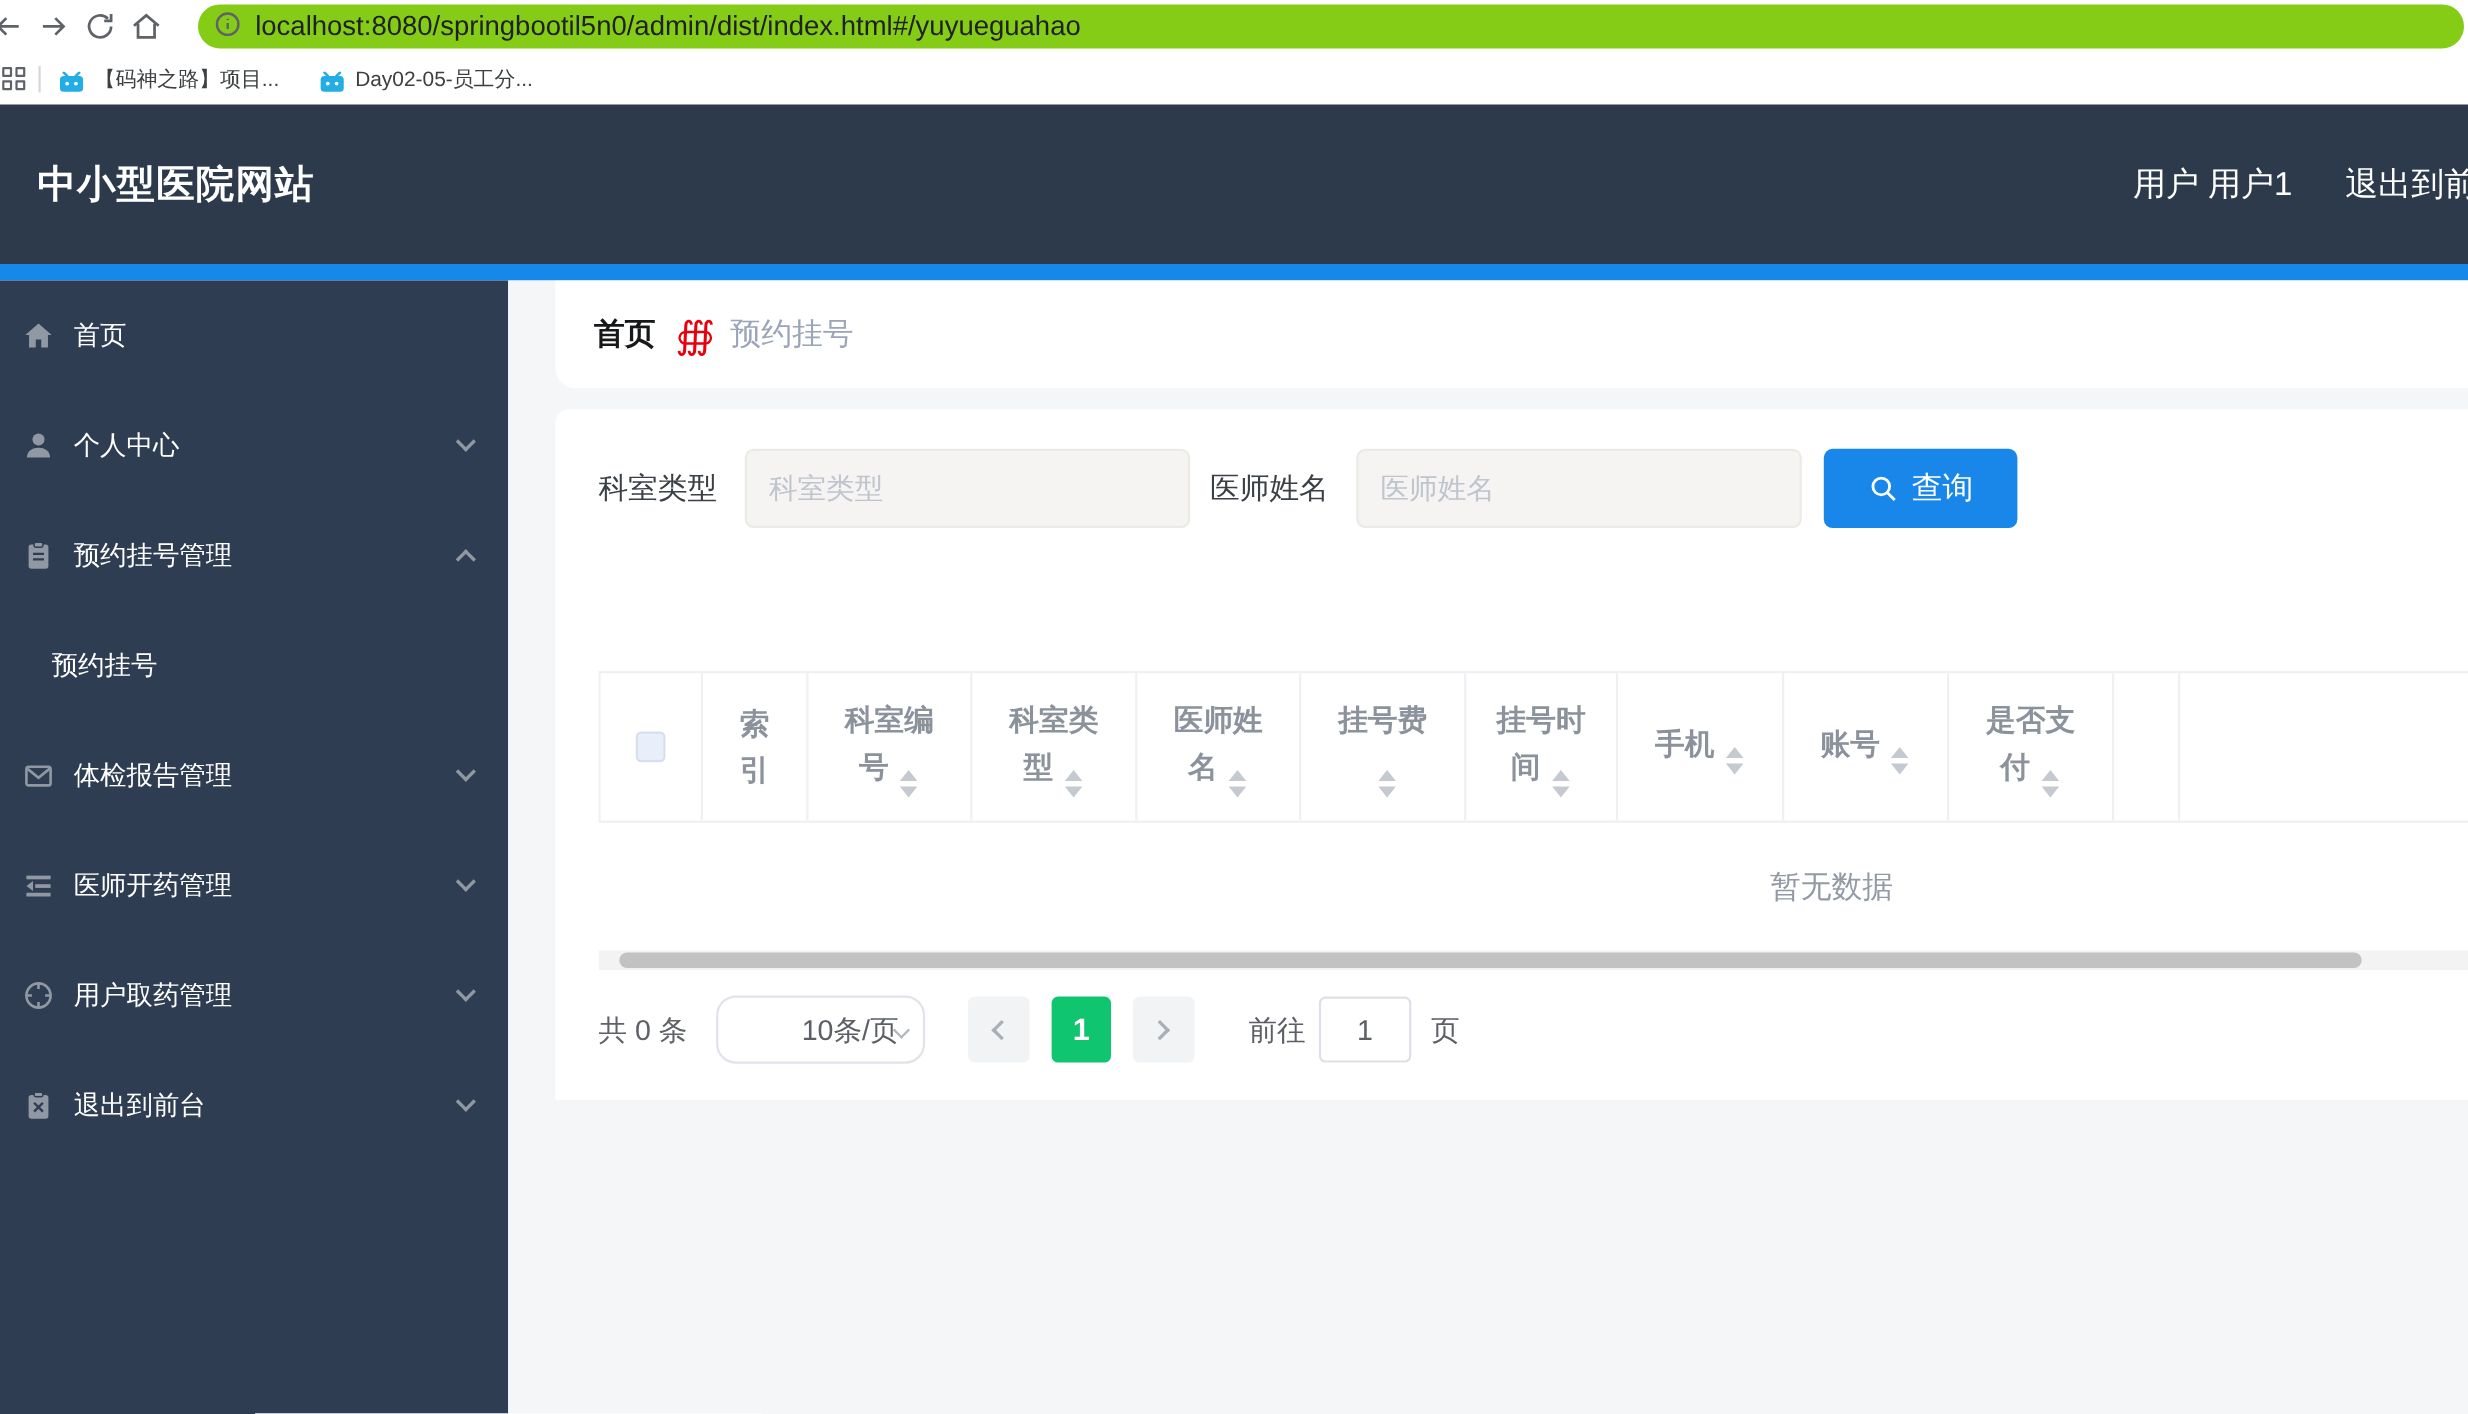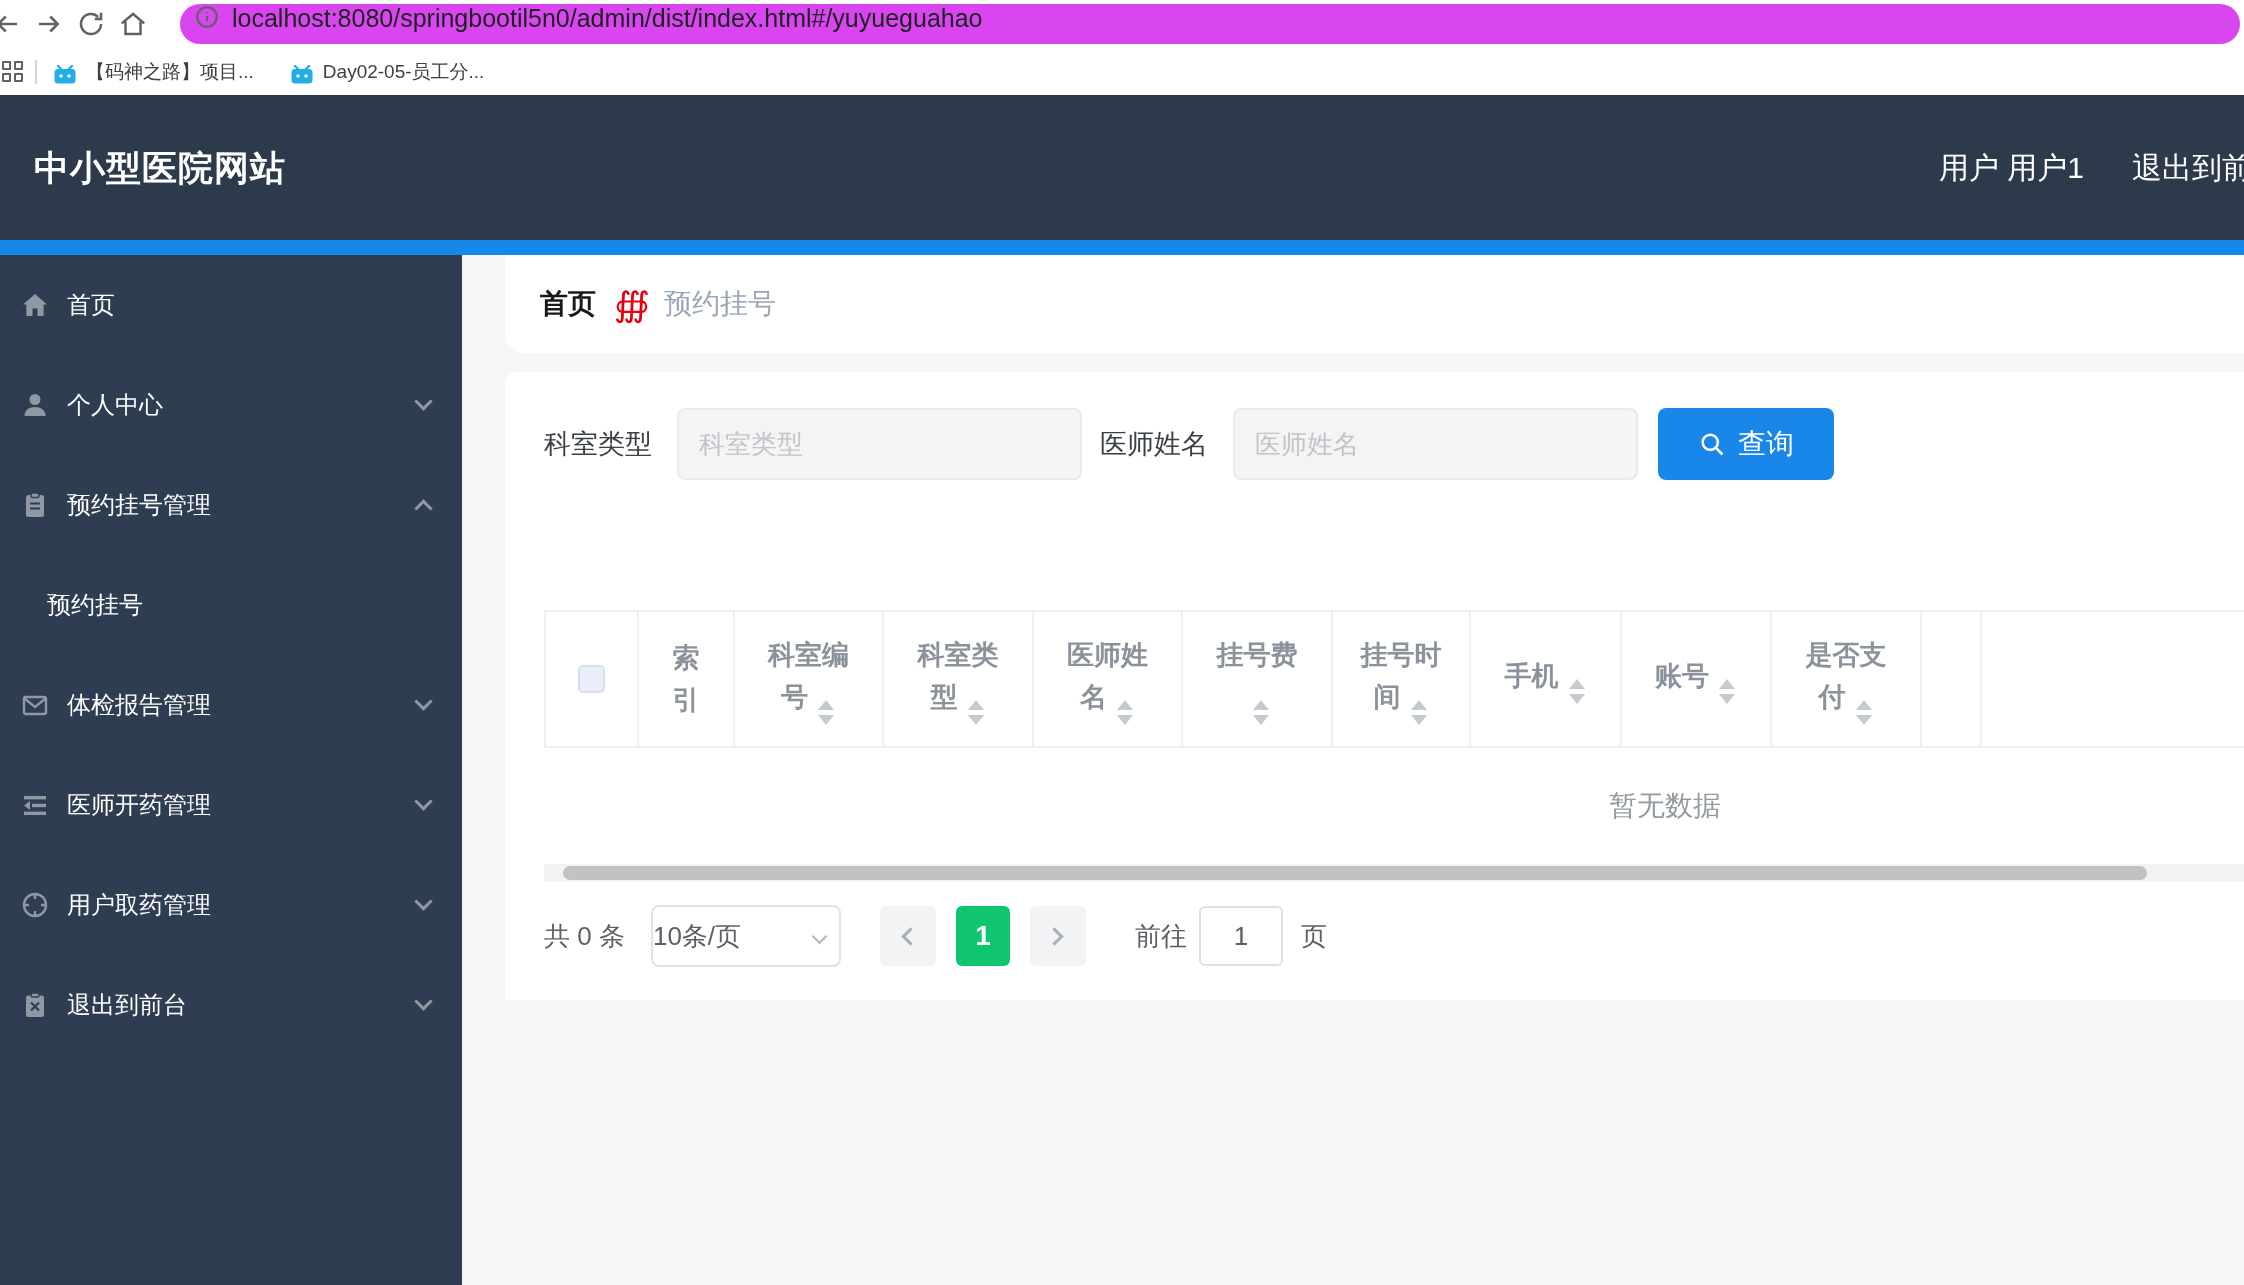--- a/index.html
+++ b/index.html
@@ -7,22 +7,22 @@
     font-family:"Liberation Sans","DejaVu Sans",sans-serif; }
   .screen { position:relative; width:2244px; height:1285px; overflow:hidden; }
 
   
   .chrome { background:#fff; }
   .toolbar { height:48px; display:flex; align-items:center; }
   .tb-icon { width:42px; height:42px; display:flex; align-items:center; justify-content:center;
     color:#5f6368; flex:0 0 auto; }
   .tb-icon svg { display:block; }
   .tb-back { margin-left:-14px; }
-  .url-pill { flex:1; height:40px; background:#d946ef; border-radius:22px; margin-left:26px;
-    margin-right:4px; display:flex; align-items:flex-start; padding-left:14px; }
+  .url-pill { flex:1; height:40px; background:#84cc16; border-radius:22px; margin-left:26px;
+    margin-right:4px; display:flex; align-items:center; padding-left:14px; }
   .url-text { font-size:25px; color:#202124; margin-left:12px; white-space:nowrap; overflow:hidden; }
   .bookmarks { height:47px; display:flex; align-items:center; padding-left:6px; }
   .bm-divider { width:2px; height:24px; background:#d4d7db; margin:0 16px 0 12px; }
   .bm-item { display:flex; align-items:flex-end; margin-right:36px; }
   .bm-label { font-size:19px; color:#3c4043; margin-left:9px; white-space:nowrap; }
   .grid-icon { display:grid; grid-template-columns:9px 9px; grid-template-rows:9px 9px; gap:3px; margin-left:-4px;}
   .grid-icon i { border:2.5px solid #5f6368; border-radius:1px; }
 
   
   .app-header { position:relative; height:145px; background:#2d3a4c; overflow:hidden; }
@@ -89,22 +89,22 @@
   .tbody { position:relative; height:116px; width:1700px; }
   .empty-text { position:absolute; left:1065px; top:50%; transform:translateY(-50%);
     font-size:28px; color:#949aa3; }
   .hscroll { position:relative; width:1700px; height:18px; background:#f3f3f3; }
   .hs-thumb { position:absolute; left:19px; top:2px; width:1584px; height:14px; background:#c2c2c2;
     border-radius:7px; cursor:grab; }
 
   
   .pager { display:flex; align-items:center; margin-top:21px; height:66px; }
   .pg-total { font-size:26px; color:#5f6368; margin-right:26px; }
-  .pg-select { position:relative; width:190px; height:62px; border:2px solid #e0e3e9; border-radius:8px;
-    display:flex; align-items:center; justify-content:flex-start; font-size:26px; color:#5c6066;
+  .pg-select { position:relative; width:190px; height:62px; border:2px solid #e0e3e9; border-radius:18px;
+    display:flex; align-items:center; justify-content:flex-end; font-size:26px; color:#5c6066;
     margin-right:39px; cursor:pointer; background:#fff; }
   .pg-select .sel-chev { position:absolute; right:14px; top:24px; width:11px; height:11px;
     border-right:2.5px solid #b2b7c0; border-bottom:2.5px solid #b2b7c0; transform:rotate(45deg); }
   .sel-text { margin-right:22px; }
   .pg-btn { width:56px; height:60px; background:#f2f3f5; border:none; border-radius:6px;
     display:flex; align-items:center; justify-content:center; margin-right:20px; cursor:pointer; }
   .pb-chev { width:13px; height:13px; border-right:3px solid #a9aeb8; border-bottom:3px solid #a9aeb8; }
   .pb-chev.left { transform:rotate(135deg); margin-left:6px; }
   .pb-chev.right { transform:rotate(-45deg); margin-right:6px; }
   .pg-cur { width:54px; height:60px; background:#10c56f; border-radius:6px; color:#fff; font-size:28px;

